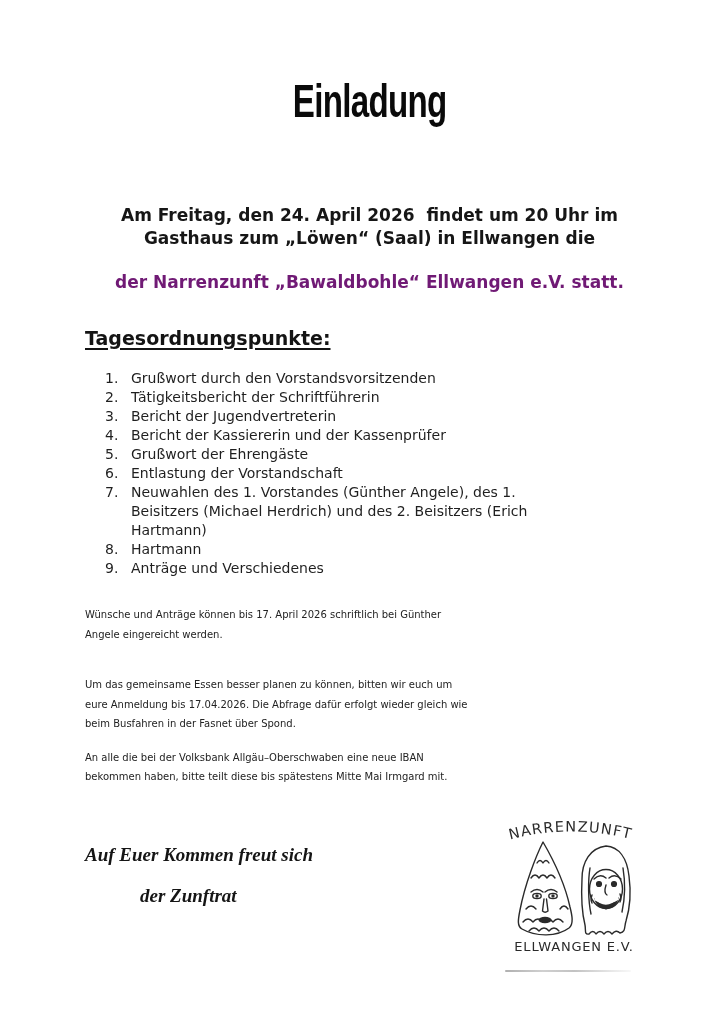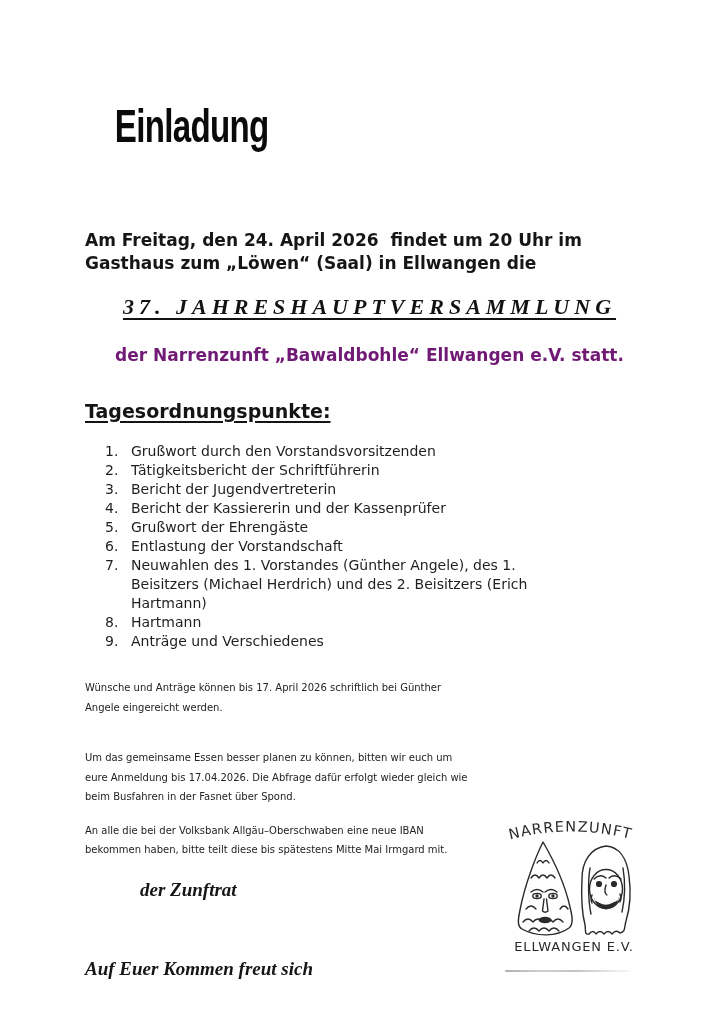--- a/index.html
+++ b/index.html
@@ -8,36 +8,37 @@
     width: 724px;
     height: 1024px;
     margin: 0 auto;
     background: #ffffff;
     overflow: hidden;
     color: #1f1f1f;
     font-family: "DejaVu Sans", "Liberation Sans", sans-serif;
   }
   .content { padding: 0 70px 0 85px; }
 
-  .doc-title-wrap { margin: 0; padding-top: 102px; height: 53px; }
+  .doc-title-wrap { text-align: center; margin: 11px; padding-top: 66px; height: 53px; }
   .doc-title {
     display: inline-block;
     font-family: "Liberation Sans", sans-serif;
     font-weight: bold;
     font-size: 46px;
     line-height: 1.05;
     letter-spacing: -1px;
     color: #0a0a0a;
     transform: scaleX(0.72);
     transform-origin: center;
     white-space: nowrap;
   }
 
   .intro {
     margin-top: 74px;
+    text-align: center;
     font-weight: bold;
     font-size: 17px;
     line-height: 23px;
     white-space: pre-wrap;
     color: #161616;
   }
 
   .meeting-heading {
     margin-top: 15px;
     text-align: center;
@@ -126,21 +127,20 @@
 <div class="page">
   <div class="content">
 
     <div class="doc-title-wrap">
       <span class="doc-title">Einladung</span>
     </div>
 
     <p class="intro">Am Freitag, den 24. April 2026  findet um 20 Uhr im
 Gasthaus zum „Löwen“ (Saal) in Ellwangen die</p>
 
-    <p class="meeting-heading">37. JAHRESHAUPTVERSAMMLUNG</p>
 
     <p class="host-line">der Narrenzunft „Bawaldbohle“ Ellwangen e.V. statt.</p>
 
     <p class="agenda-heading">Tagesordnungspunkte:</p>
 
     <ol class="agenda-list">
       <li>
         <span class="num">1.</span>
         <span class="txt">Grußwort durch den Vorstandsvorsitzenden</span>
       </li>
@@ -181,22 +181,22 @@
     </ol>
 
     <p class="para para-1">Wünsche und Anträge können bis 17. April 2026 schriftlich bei Günther
 Angele eingereicht werden.</p>
     <p class="para para-2">Um das gemeinsame Essen besser planen zu können, bitten wir euch um
 eure Anmeldung bis 17.04.2026. Die Abfrage dafür erfolgt wieder gleich wie
 beim Busfahren in der Fasnet über Spond.</p>
     <p class="para para-3">An alle die bei der Volksbank Allgäu–Oberschwaben eine neue IBAN
 bekommen haben, bitte teilt diese bis spätestens Mitte Mai Irmgard mit.</p>
 
+    <p class="closing closing-1">Auf Euer Kommen freut sich</p>
     <p class="closing closing-2">der Zunftrat</p>
-    <p class="closing closing-1">Auf Euer Kommen freut sich</p>
   </div>
 
   <div class="club-logo">
     <svg viewBox="0 0 152 142" xmlns="http://www.w3.org/2000/svg">
       <defs>
         <path id="arc" d="M 10,24 Q 76,6 144,26" fill="none"></path>
       </defs>
 
       <text font-family="DejaVu Sans, sans-serif" font-size="14.5" letter-spacing="1.2" fill="#2a2a2a">
         <textPath href="#arc" startOffset="2">NARRENZUNFT</textPath>

